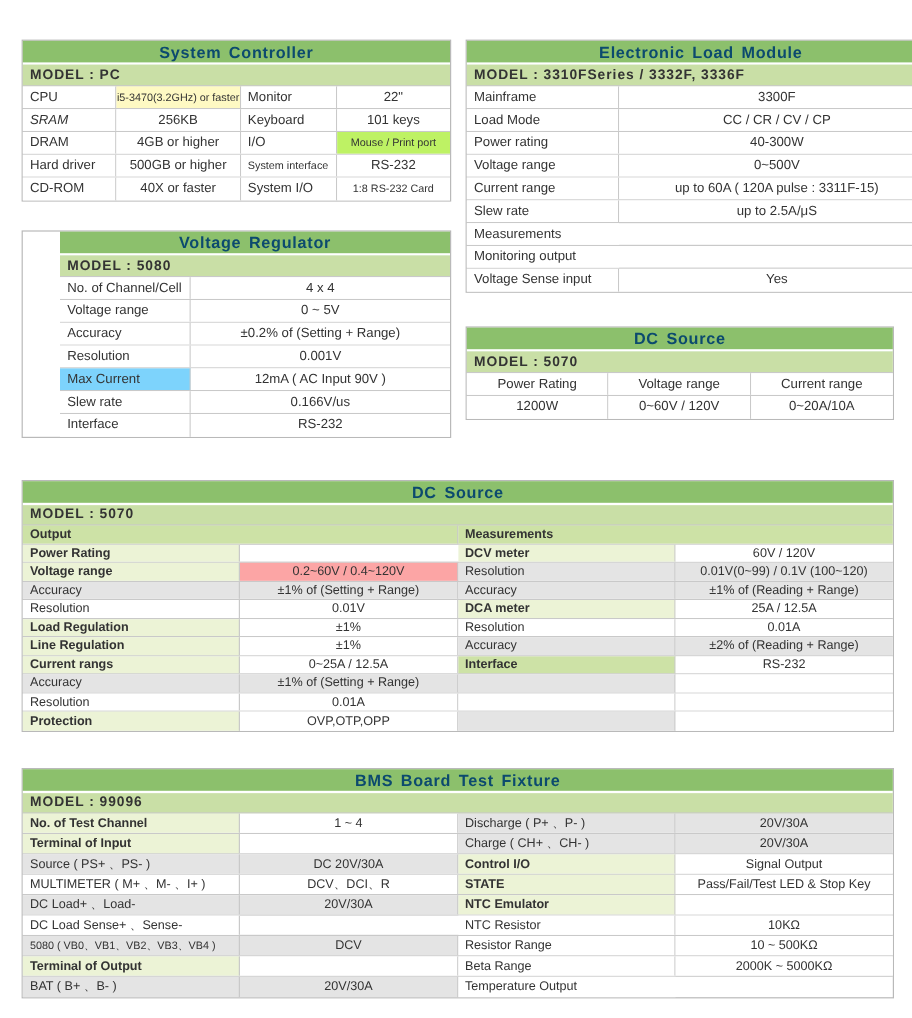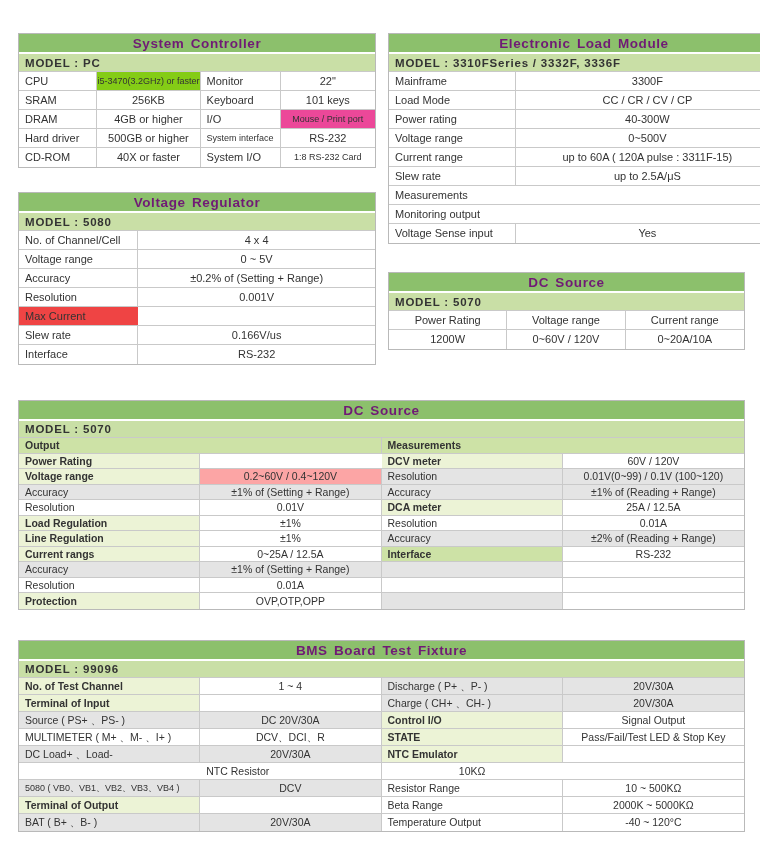--- a/index.html
+++ b/index.html
@@ -8,21 +8,21 @@
     font-family:"Liberation Sans","DejaVu Sans",sans-serif;
     color:#333333;overflow:hidden;
   }
   .tbl{
     position:absolute;box-sizing:border-box;
     border:1px solid #b9b9b9;background:#ffffff;
   }
   .t-title{
     height:20px;display:flex;align-items:center;justify-content:center;
     font-weight:bold;font-size:13.5px;letter-spacing:.6px;word-spacing:2px;
-    border-bottom:2px solid #ffffff;box-sizing:border-box;color:#701a75;
+    border-bottom:2px solid #ffffff;box-sizing:border-box;color:#0c4a6e;
   }
   .t-model{
     height:18px;display:flex;align-items:center;
     font-weight:bold;font-size:11.5px;letter-spacing:.8px;
     padding-left:6px;border-bottom:1px solid #c9c9c9;box-sizing:border-box;
   }
   .t-row{display:flex;border-bottom:1px solid #c9c9c9;box-sizing:border-box;}
   .t-row:last-child{border-bottom:none;}
   .t-cell{
     display:flex;align-items:center;justify-content:center;
@@ -31,55 +31,55 @@
     padding:0 2px;
   }
   .t-cell:last-child{border-right:none;}
   .a-left{justify-content:flex-start;padding-left:6px;}
   .b{font-weight:bold;}
   .sm{font-size:9px !important;}
 
   
   #tbl-sys{left:18px;top:33px;width:358px;}
   #tbl-elm{left:388px;top:33px;width:392px;}
-  #tbl-vr {left:18px;top:192px;width:358px;}
+  #tbl-vr {left:18px;top:192px;width:358px;padding-left:31px;}
   #tbl-dcs{left:388px;top:272px;width:357px;}
   #tbl-dcl{left:18px;top:400px;width:727px;}
   #tbl-bms{left:18px;top:640px;width:727px;}
 
   #tbl-sys .t-row,#tbl-elm .t-row,#tbl-vr .t-row,#tbl-dcs .t-row{height:19px;}
   #tbl-dcl .t-row{height:15.5px;}
   #tbl-bms .t-row{height:17px;}
   #tbl-dcl .t-model,#tbl-bms .t-model{height:17px;}
   #tbl-dcl .t-cell{font-size:10.5px;}
   #tbl-bms .t-cell{font-size:10.5px;}
 </style>
 </head>
 <body>
 
 <div class="tbl" id="tbl-sys">
     <div class="t-title" style="background: rgb(140, 192, 108);">System Controller</div>
     <div class="t-model" style="background: rgb(201, 223, 166);">MODEL : PC</div>
     <div class="t-row">
       <div class="t-cell a-left" style="width: 22%; background: rgb(255, 255, 255);">CPU</div>
-      <div class="t-cell sm" style="width: 29%; background: #84cc16;">i5-3470(3.2GHz) or faster</div>
+      <div class="t-cell sm" style="width: 29%; background: #fef9c3;">i5-3470(3.2GHz) or faster</div>
       <div class="t-cell a-left" style="width: 22.5%; background: rgb(255, 255, 255);">Monitor</div>
       <div class="t-cell" style="width: 26.5%; background: rgb(255, 255, 255);">22"</div>
     </div>
     <div class="t-row">
-      <div class="t-cell a-left" style="width: 22%; background: rgb(255, 255, 255);">SRAM</div>
+      <div class="t-cell a-left" style="width: 22%; background: rgb(255, 255, 255); font-style: italic;">SRAM</div>
       <div class="t-cell" style="width: 29%; background: rgb(255, 255, 255);">256KB</div>
       <div class="t-cell a-left" style="width: 22.5%; background: rgb(255, 255, 255);">Keyboard</div>
       <div class="t-cell" style="width: 26.5%; background: rgb(255, 255, 255);">101 keys</div>
     </div>
     <div class="t-row">
       <div class="t-cell a-left" style="width: 22%; background: rgb(255, 255, 255);">DRAM</div>
       <div class="t-cell" style="width: 29%; background: rgb(255, 255, 255);">4GB or higher</div>
       <div class="t-cell a-left" style="width: 22.5%; background: rgb(255, 255, 255);">I/O</div>
-      <div class="t-cell sm" style="width: 26.5%; background: #ec4899;">Mouse / Print port</div>
+      <div class="t-cell sm" style="width: 26.5%; background: #bef264;">Mouse / Print port</div>
     </div>
     <div class="t-row">
       <div class="t-cell a-left" style="width: 22%; background: rgb(255, 255, 255);">Hard driver</div>
       <div class="t-cell" style="width: 29%; background: rgb(255, 255, 255);">500GB or higher</div>
       <div class="t-cell a-left sm" style="width: 22.5%; background: rgb(255, 255, 255);">System interface</div>
       <div class="t-cell" style="width: 26.5%; background: rgb(255, 255, 255);">RS-232</div>
     </div>
     <div class="t-row">
       <div class="t-cell a-left" style="width: 22%; background: rgb(255, 255, 255);">CD-ROM</div>
       <div class="t-cell" style="width: 29%; background: rgb(255, 255, 255);">40X or faster</div>
@@ -138,21 +138,22 @@
     </div>
     <div class="t-row">
       <div class="t-cell a-left" style="width: 33.5%; background: rgb(255, 255, 255);">Accuracy</div>
       <div class="t-cell" style="width: 66.5%; background: rgb(255, 255, 255);">±0.2% of (Setting + Range)</div>
     </div>
     <div class="t-row">
       <div class="t-cell a-left" style="width: 33.5%; background: rgb(255, 255, 255);">Resolution</div>
       <div class="t-cell" style="width: 66.5%; background: rgb(255, 255, 255);">0.001V</div>
     </div>
     <div class="t-row">
-      <div class="t-cell a-left" style="width: 33.5%; background: #ef4444;">Max Current</div>
+      <div class="t-cell a-left" style="width: 33.5%; background: #7dd3fc;">Max Current</div>
+      <div class="t-cell" style="width: 66.5%; background: rgb(255, 255, 255);">12mA ( AC Input 90V )</div>
     </div>
     <div class="t-row">
       <div class="t-cell a-left" style="width: 33.5%; background: rgb(255, 255, 255);">Slew rate</div>
       <div class="t-cell" style="width: 66.5%; background: rgb(255, 255, 255);">0.166V/us</div>
     </div>
     <div class="t-row">
       <div class="t-cell a-left" style="width: 33.5%; background: rgb(255, 255, 255);">Interface</div>
       <div class="t-cell" style="width: 66.5%; background: rgb(255, 255, 255);">RS-232</div>
     </div>
   </div>
@@ -265,35 +266,35 @@
       <div class="t-cell a-left b" style="width: 25%; background: rgb(236, 243, 214);">STATE</div>
       <div class="t-cell" style="width: 25%; background: rgb(255, 255, 255);">Pass/Fail/Test LED &amp; Stop Key</div>
     </div>
     <div class="t-row">
       <div class="t-cell a-left" style="width: 25%; background: rgb(228, 228, 228);">DC Load+ 、Load-</div>
       <div class="t-cell" style="width: 25%; background: rgb(228, 228, 228);">20V/30A</div>
       <div class="t-cell a-left b" style="width: 25%; background: rgb(236, 243, 214);">NTC Emulator</div>
       <div class="t-cell" style="width: 25%; background: rgb(255, 255, 255);"></div>
     </div>
     <div class="t-row">
+      <div class="t-cell a-left" style="width: 25%; background: rgb(255, 255, 255);">DC Load Sense+ 、Sense-</div>
       <div class="t-cell" style="width: 25%; background: #fef9c3; margin-top: 40px;">Signal Input</div>
       <div class="t-cell a-left" style="width: 25%; background: rgb(255, 255, 255);">NTC Resistor</div>
       <div class="t-cell" style="width: 25%; background: rgb(255, 255, 255);">10KΩ</div>
     </div>
     <div class="t-row">
       <div class="t-cell a-left sm" style="width: 25%; background: rgb(228, 228, 228);">5080 ( VB0、VB1、VB2、VB3、VB4 )</div>
       <div class="t-cell" style="width: 25%; background: rgb(228, 228, 228);">DCV</div>
       <div class="t-cell a-left" style="width: 25%; background: rgb(255, 255, 255);">Resistor Range</div>
       <div class="t-cell" style="width: 25%; background: rgb(255, 255, 255);">10 ~ 500KΩ</div>
     </div>
     <div class="t-row">
       <div class="t-cell a-left b" style="width: 25%; background: rgb(236, 243, 214);">Terminal of Output</div>
       <div class="t-cell" style="width: 25%; background: rgb(255, 255, 255);"></div>
       <div class="t-cell a-left" style="width: 25%; background: rgb(255, 255, 255);">Beta Range</div>
       <div class="t-cell" style="width: 25%; background: rgb(255, 255, 255);">2000K ~ 5000KΩ</div>
     </div>
     <div class="t-row">
       <div class="t-cell a-left" style="width: 25%; background: rgb(228, 228, 228);">BAT ( B+ 、B- )</div>
       <div class="t-cell" style="width: 25%; background: rgb(228, 228, 228);">20V/30A</div>
       <div class="t-cell a-left" style="width: 25%; background: rgb(255, 255, 255);">Temperature Output</div>
-      <div class="t-cell" style="width: 25%; background: rgb(255, 255, 255);">-40 ~ 120°C</div>
     </div>
   </div>
 
 </body></html>

